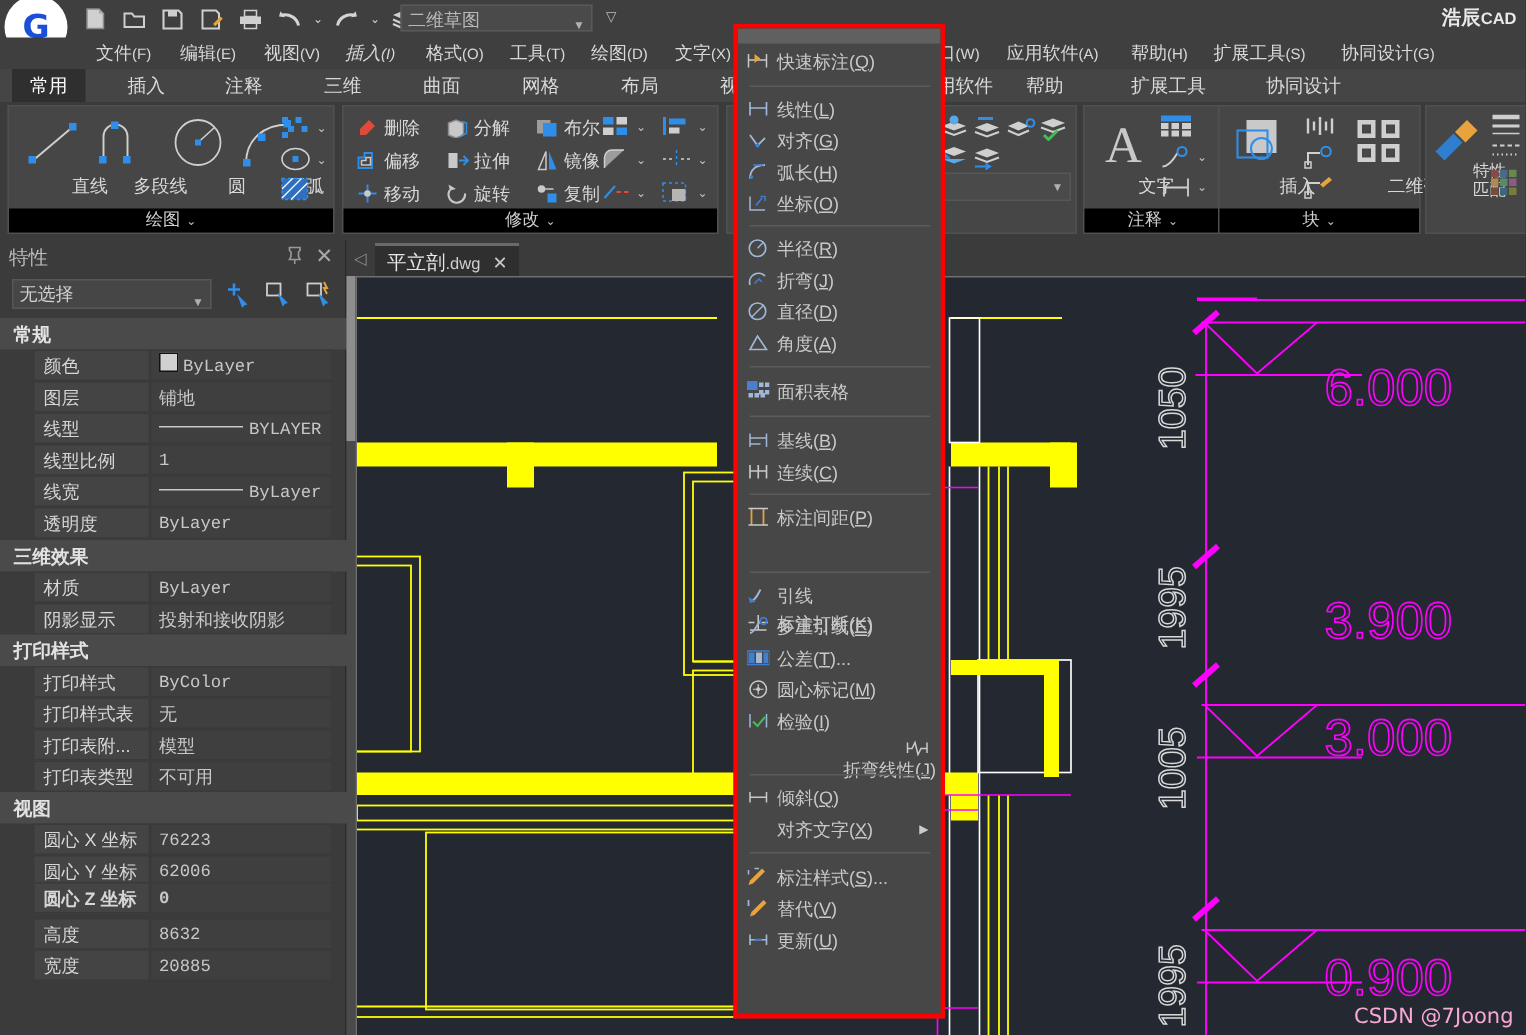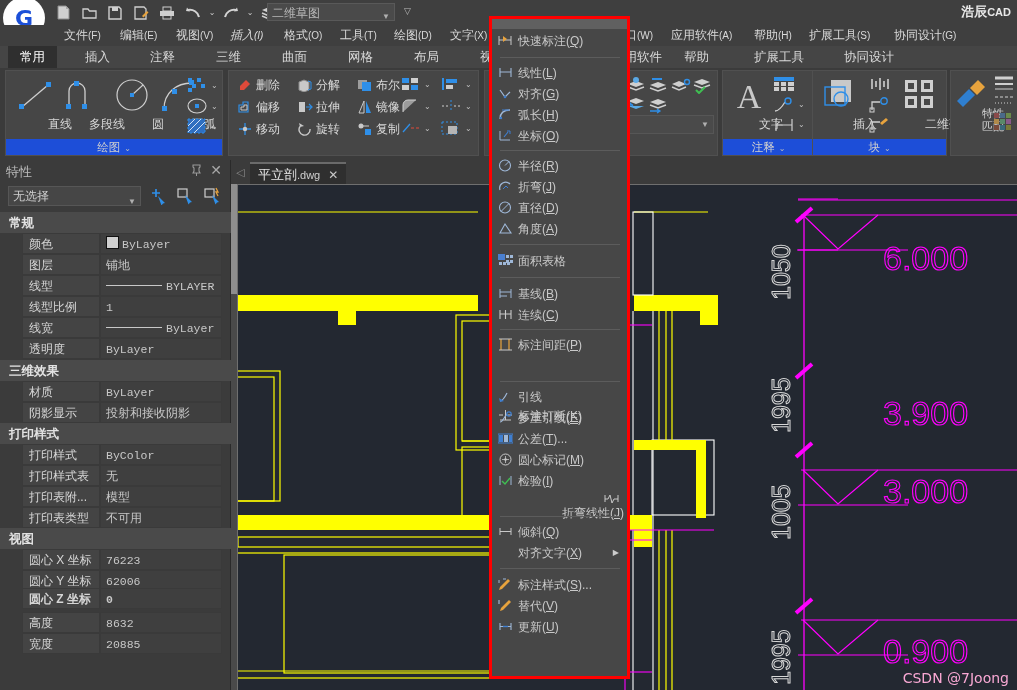--- a/index.html
+++ b/index.html
@@ -41,21 +41,21 @@
   .ribtabs{position:absolute;left:0;top:46px;width:1017px;height:22px;background:#454545;}
   .ribtabs .rt{position:absolute;top:0;height:22px;line-height:22px;padding:0 12px;
                font-size:12.5px;color:#d9d9d9;cursor:default;white-space:nowrap;}
   .ribtabs .rt.sel{background:#2f2f2f;color:#ffffff;}
 
   
   .ribbon{position:absolute;left:0;top:68px;width:1017px;height:92px;background:#3b3b3b;}
   .panel{position:absolute;top:2px;height:86px;background:#464646;border:1px solid #505050;
          box-sizing:border-box;}
   .panel .ptitle{position:absolute;bottom:0;left:0;width:100%;height:16px;line-height:16px;
-                 text-align:center;font-size:11.5px;color:#cfcfcf;background:#1d4ed8;}
+                 text-align:center;font-size:11.5px;color:#cfcfcf;background:#000000;}
   .panel .ptitle .pc{font-size:8px;color:#bdbdbd;margin-left:4px;}
   .bigbtn{position:absolute;top:2px;width:48px;height:62px;text-align:center;cursor:default;}
   .bigbtn .lbl{position:absolute;bottom:2px;width:100%;font-size:12px;color:#d8d8d8;}
   .bigbtn .gl{position:absolute;top:4px;left:0;width:100%;height:36px;}
   .dcar{position:absolute;font-size:8px;color:#c0c0c0;}
 
   .smrow{position:absolute;display:flex;align-items:center;height:20px;cursor:default;}
   .smrow .si{width:20px;height:18px;display:flex;align-items:center;justify-content:center;}
   .smrow .st{font-size:12px;color:#d8d8d8;margin-left:1px;}
 
@@ -422,20 +422,23 @@
             <line x1="10" y1="1" x2="10" y2="13" stroke="#2f8fe8" stroke-dasharray="2 2"></line>
           </svg></div>
       <div class="dcar" style="left:236px;top:31px;">⌄</div>
       <div style="position:absolute;left:212px;top:50px;">
         <svg width="20" height="14" viewBox="0 0 20 14">
             <rect x="1" y="1" width="15" height="12" fill="none" stroke="#2f8fe8" stroke-dasharray="2 2"></rect>
             <rect x="7" y="5" width="9" height="8" fill="#b5b5b5"></rect>
           </svg></div>
       <div class="dcar" style="left:236px;top:53px;">⌄</div>
 
+      <div class="ptitle">
+        <span>修改</span><span class="pc">⌄</span>
+      </div>
     </div>
 
     <div class="panel" style="left:484px;width:234px;">
       <div style="position:absolute;left:140px;top:4px;display:flex;flex-wrap:wrap;width:96px;">
         <span class="layicon">
           <svg width="22" height="18" viewBox="0 0 22 18">
               <path d="M11 11l8-3-8-3-8 3z" fill="#cfcfcf"></path>
               <path d="M3 11l8 3 8-3" fill="none" stroke="#cfcfcf" stroke-width="1.4"></path>
               <circle cx="11" cy="4" r="3" fill="#5aa9e6"></circle>
             </svg>

